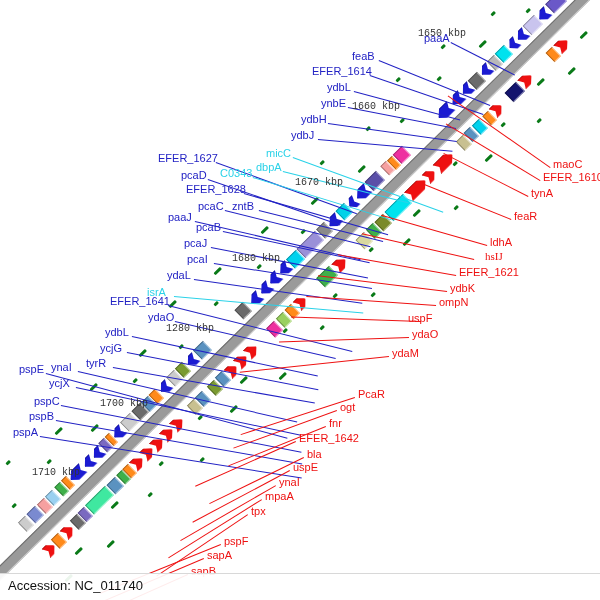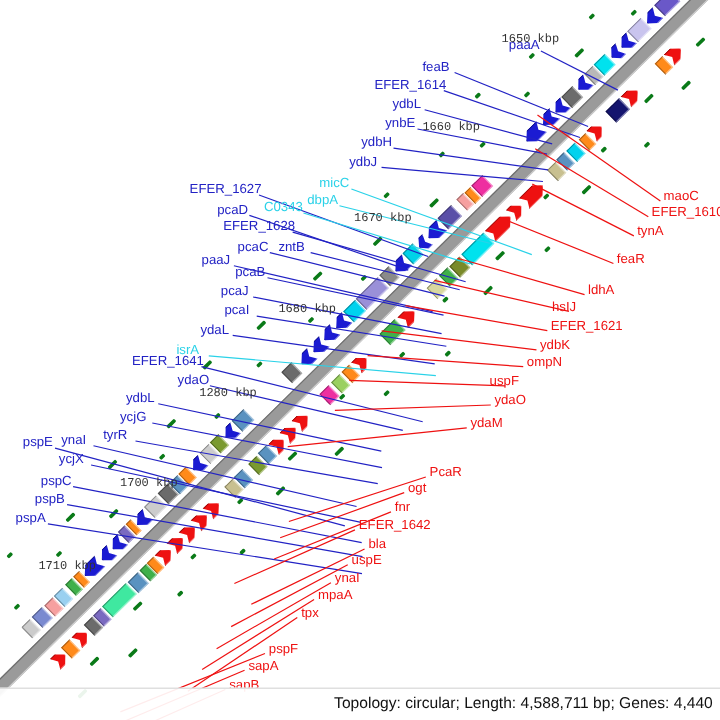--- a/index.html
+++ b/index.html
@@ -279,21 +279,21 @@
       <div class="lbl red" style="left: 553px; top: 159px;">maoC</div>
       <div class="leader red" style="left: 550px; top: 168px; width: 125px; transform: rotate(215deg);"></div>
       <div class="lbl red" style="left: 543px; top: 172px;">EFER_1610</div>
       <div class="leader red" style="left: 540px; top: 181px; width: 110px; transform: rotate(211deg);"></div>
       <div class="lbl red" style="left: 531px; top: 188px;">tynA</div>
       <div class="leader red" style="left: 528px; top: 197px; width: 95px; transform: rotate(207deg);"></div>
       <div class="lbl red" style="left: 514px; top: 211px;">feaR</div>
       <div class="leader red" style="left: 511px; top: 220px; width: 95px; transform: rotate(202deg);"></div>
       <div class="lbl red" style="left: 490px; top: 237px;">ldhA</div>
       <div class="leader red" style="left: 487px; top: 246px; width: 110px; transform: rotate(196deg);"></div>
-      <div class="lbl red" style="left: 460px; top: 251px;">hsIJ</div>
+      <div class="lbl red" style="left: 485px; top: 251px; font-family: Liberation Serif, serif;">hsIJ</div>
       <div class="leader red" style="left: 474px; top: 260px; width: 115px; transform: rotate(193deg);"></div>
       <div class="lbl red" style="left: 459px; top: 267px;">EFER_1621</div>
       <div class="leader red" style="left: 456px; top: 276px; width: 120px; transform: rotate(190deg);"></div>
       <div class="lbl red" style="left: 450px; top: 283px;">ydbK</div>
       <div class="leader red" style="left: 447px; top: 292px; width: 130px; transform: rotate(187deg);"></div>
       <div class="lbl red" style="left: 439px; top: 297px;">ompN</div>
       <div class="leader red" style="left: 436px; top: 306px; width: 130px; transform: rotate(184deg);"></div>
       <div class="lbl red" style="left: 408px; top: 313px;">uspF</div>
       <div class="leader red" style="left: 421px; top: 322px; width: 130px; transform: rotate(182deg);"></div>
       <div class="lbl red" style="left: 412px; top: 329px;">ydaO</div>
@@ -331,16 +331,16 @@
       <div class="tick" style="left: 352px; top: 101px;">1660 kbp</div>
       <div class="tick" style="left: 295px; top: 177px;">1670 kbp</div>
       <div class="tick" style="left: 232px; top: 253px;">1680 kbp</div>
       <div class="tick" style="left: 166px; top: 323px;">1280 kbp</div>
       <div class="tick" style="left: 100px; top: 398px;">1700 kbp</div>
       <div class="tick" style="left: 32px; top: 467px;">1710 kbp</div>
     </div>
 
 
   <div id="statusbar">
-    <span id="topo">Topology: circular; Length: 4,588,711 bp; Genes: 4,440</span>
+    <span id="acc">Accession: NC_011740</span>
   </div>
 
 </div>
 
 </body></html>

